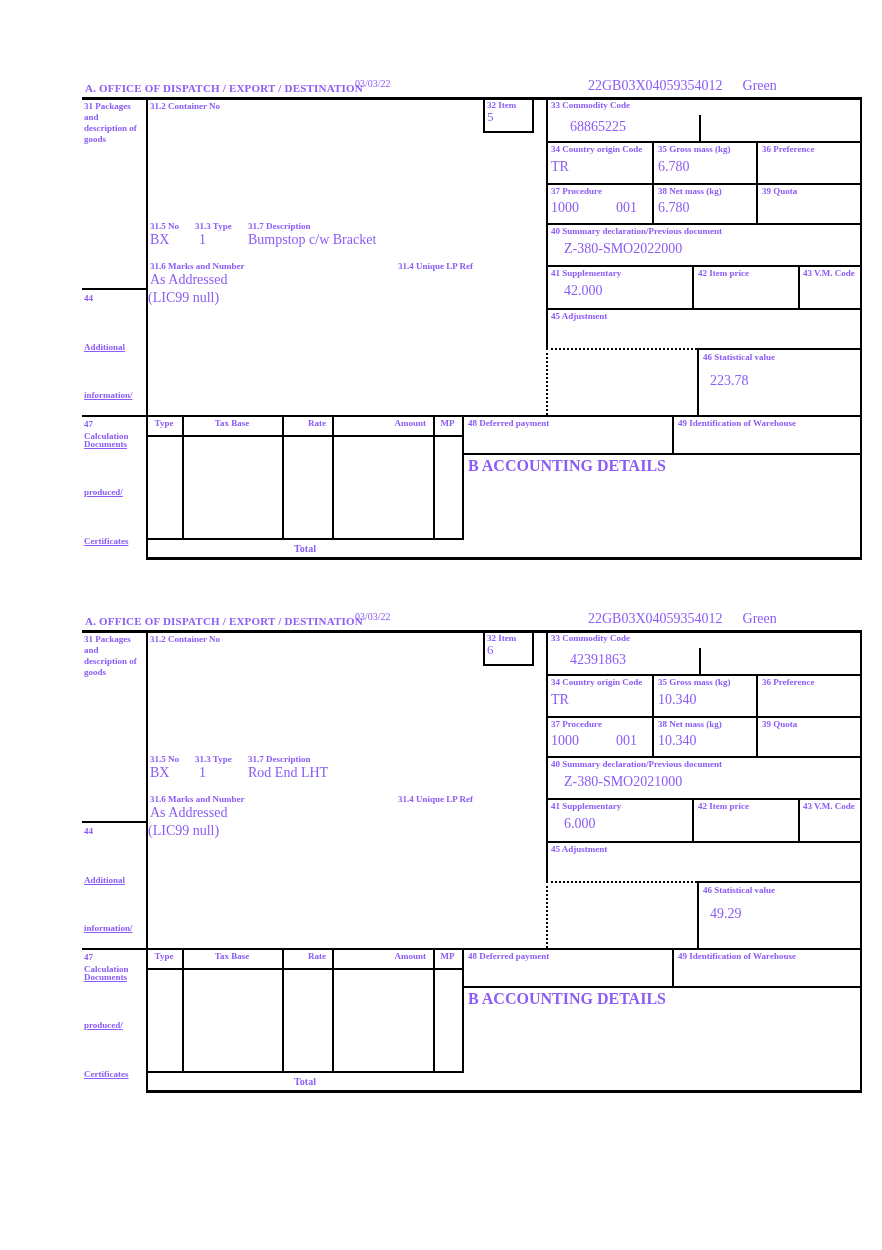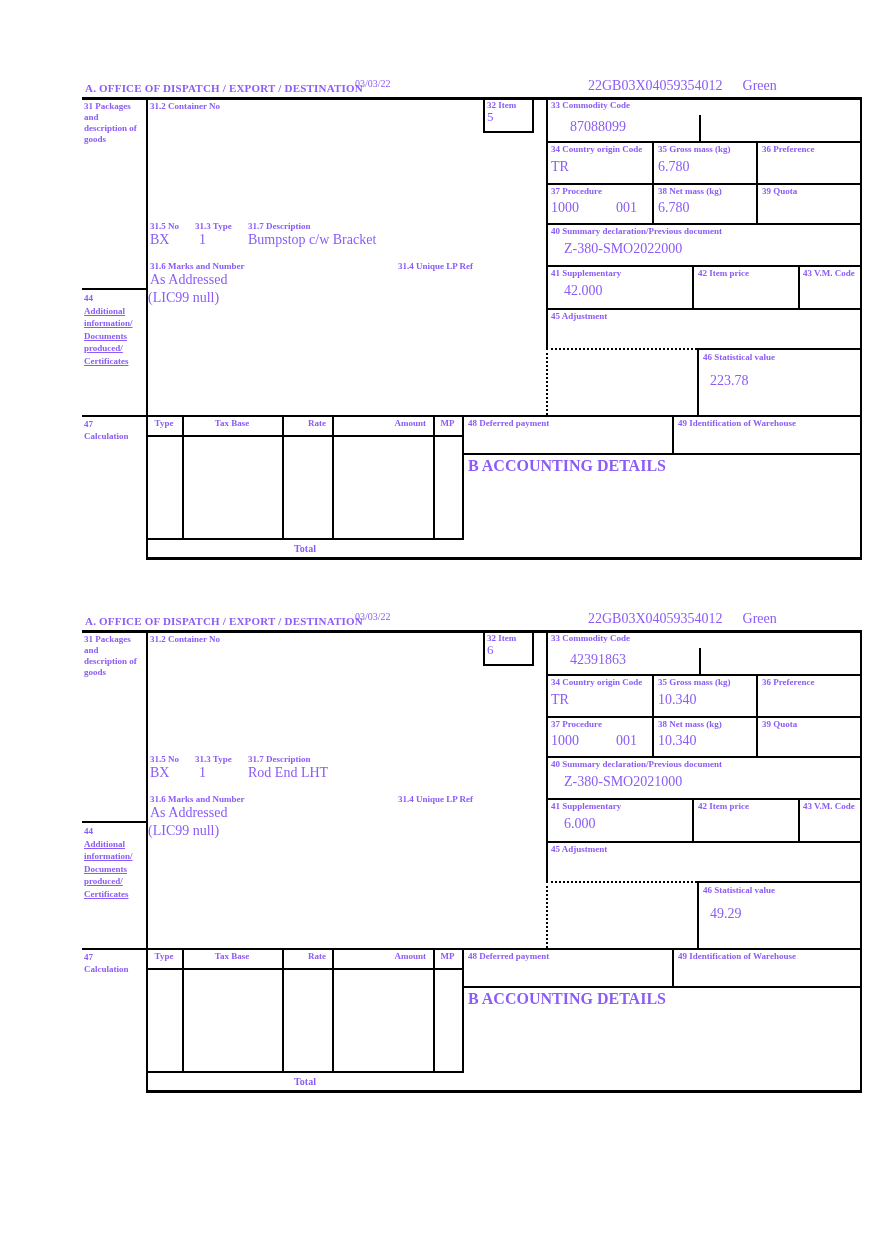--- a/index.html
+++ b/index.html
@@ -11,21 +11,21 @@
   .hdr-ref{position:absolute;left:506px;top:2px;font-size:14px;white-space:nowrap;}
   .hdr-ref .status{margin-left:20px;}
   .box{position:absolute;left:0;top:21px;width:780px;height:463px;}
   .hl,.vl{position:absolute;background:#000;}
   .dot-h{position:absolute;border-top:2px dotted #000;height:0;}
   .dot-v{position:absolute;border-left:2px dotted #000;width:0;}
   .lab{position:absolute;font-size:9px;font-weight:bold;white-space:nowrap;line-height:11px;}
   .lab.wrap{white-space:normal;}
   .val{position:absolute;font-size:14px;white-space:nowrap;line-height:16px;}
   .val.sm{font-size:13px;}
-  .ul{text-decoration:underline;}
+  .ul{text-decoration:underline;margin-top:36px;}
   .b44{position:absolute;left:2px;top:195px;font-size:9px;font-weight:bold;line-height:12.5px;}
   .thead{position:absolute;top:321px;font-size:9px;font-weight:bold;line-height:11px;}
   .center{text-align:center;}
   .right{text-align:right;}
   .acct{position:absolute;font-size:16px;font-weight:bold;white-space:nowrap;}
 </style>
 </head>
 <body>
 
 <div id="page">
@@ -97,21 +97,21 @@
       <div class="val" style="left:166px;top:135px;">Bumpstop c/w Bracket</div>
       <div class="lab" style="left:68px;top:164px;">31.6 Marks and Number</div>
       <div class="lab" style="left:316px;top:164px;">31.4 Unique LP Ref</div>
       <div class="val" style="left:68px;top:175px;">As Addressed</div>
       <div class="val" style="left:66px;top:193px;">(LIC99 null)</div>
 
       <div class="lab" style="left:405px;top:3px;">32 Item</div>
       <div class="val sm" style="left:405px;top:12px;">5</div>
 
       <div class="lab" style="left:469px;top:3px;">33 Commodity Code</div>
-      <div class="val" style="left:488px;top:22px;">87088099</div>
+      <div class="val" style="left:488px;top:22px;">68865225</div>
 
       <div class="lab" style="left:469px;top:47px;">34 Country origin Code</div>
       <div class="val" style="left:469px;top:62px;">TR</div>
       <div class="lab" style="left:576px;top:47px;">35 Gross mass (kg)</div>
       <div class="val" style="left:576px;top:62px;">6.780</div>
       <div class="lab" style="left:680px;top:47px;">36 Preference</div>
 
       <div class="lab" style="left:469px;top:89px;">37 Procedure</div>
       <div class="val" style="left:469px;top:103px;">1000</div>
       <div class="val" style="left:534px;top:103px;">001</div>

